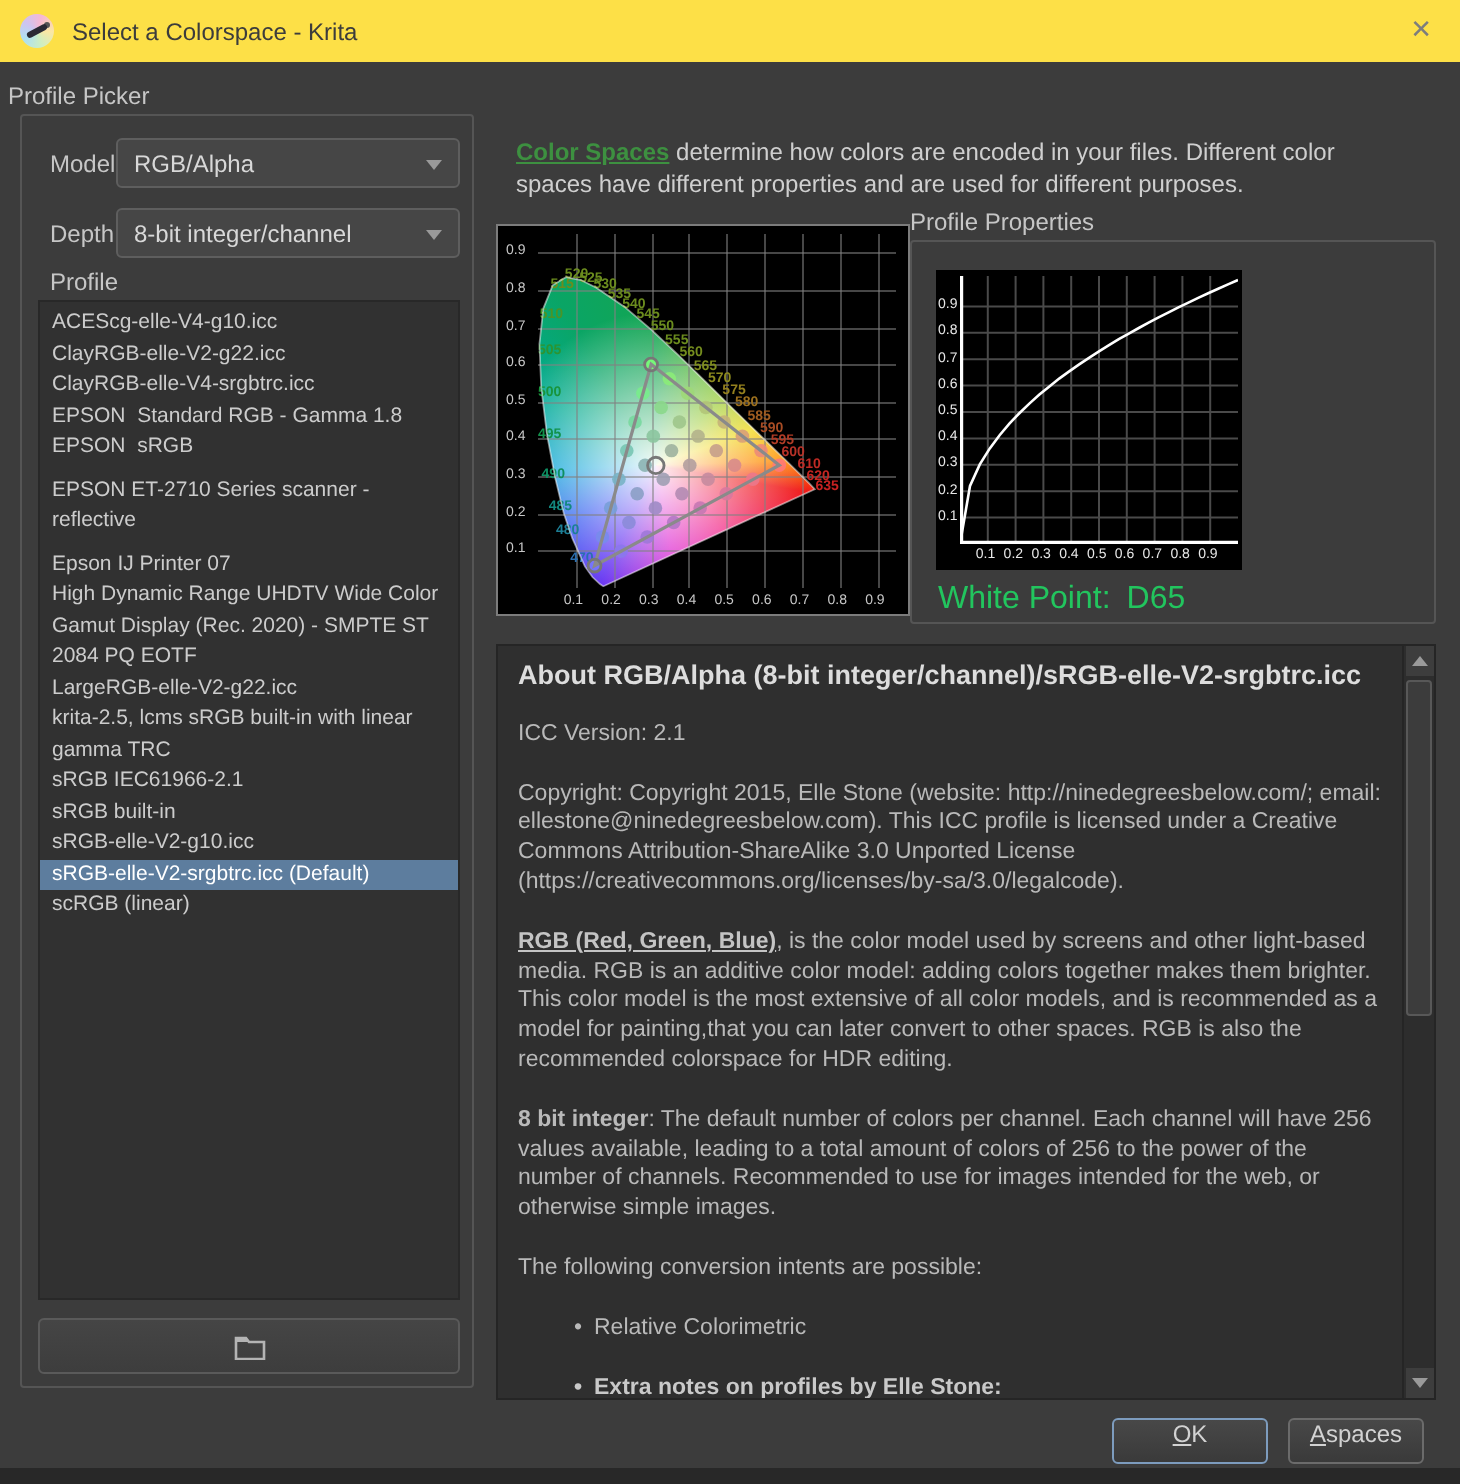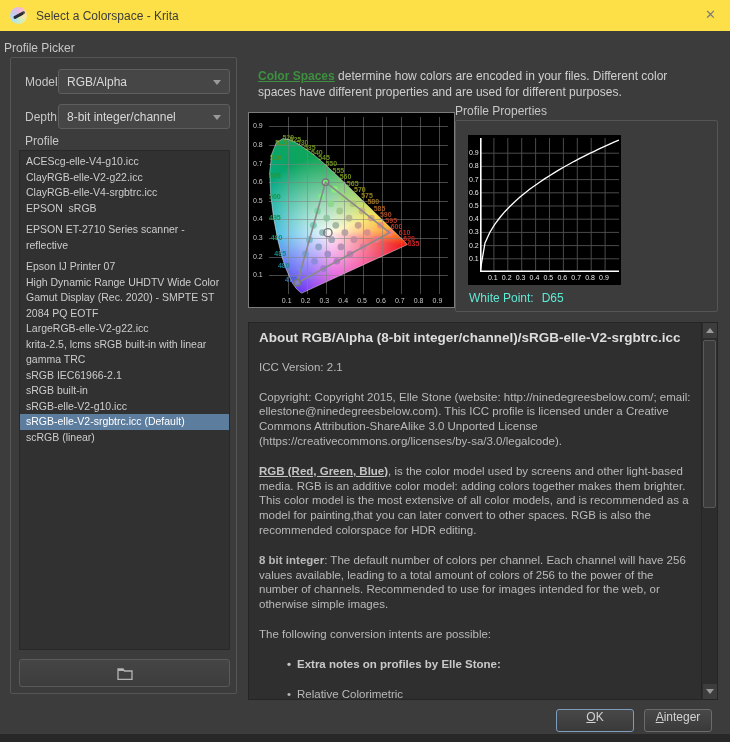--- a/index.html
+++ b/index.html
@@ -39,21 +39,21 @@
   .gridh{position:absolute;left:0;right:0;height:1px;background:rgba(130,130,130,.55);}
   .wl{position:absolute;font-size:7px;font-weight:bold;line-height:7px;}
   .chroma-svg{position:absolute;inset:0;width:100%;height:100%;}
   .ctick{position:absolute;font-size:7px;color:#c8c8c8;line-height:8px;}
   
   .lbl-pp{left:455px;top:104px;}
   .box-pp{left:455px;top:120px;width:263px;height:192px;}
   .trc-box{position:absolute;left:12px;top:14px;width:153px;height:150px;background:#000;}
   .trc-svg{position:absolute;left:12px;top:3px;width:139px;height:134px;}
   .ttick{position:absolute;font-size:7px;color:#e8e8e8;line-height:8px;}
-  .whitepoint{position:absolute;left:13px;top:170px;font-size:12px;color:#5eead4;}
+  .whitepoint{position:absolute;left:13px;top:170px;font-size:16px;color:#22c55e;}
   .whitepoint b{font-weight:normal;margin-left:8px;}
   
   .about{position:absolute;left:248px;top:322px;width:470px;height:378px;background:#2f2f2f;border:1px solid #252525;}
   .about-content{position:absolute;left:0;top:0;right:16px;bottom:0;padding:8px 8px 6px 10px;overflow:hidden;
     font-size:11.5px;line-height:14.8px;color:#b9b9b9;}
   .about-content h1{font-size:13.5px;color:#dddddd;margin:0 0 14px 0;}
   .about-content p{margin:0 0 15px 0;}
   .about-content .linkish{font-weight:bold;text-decoration:underline;color:#c4c4c4;}
   .bullet{margin:0 0 15px 38px;position:relative;}
   .bullet::before{content:"•";position:absolute;left:-10px;}
@@ -96,20 +96,21 @@
     <span class="fieldrow" style="left:14px;top:52px;">Depth</span>
     <div class="dropdown" style="left:47px;top:46px;width:172px;">
       <span>8-bit integer/channel</span>
       <span class="arrow"></span>
     </div>
     <span class="fieldrow" style="left:14px;top:76px;">Profile</span>
     <div class="list" id="profile-list">
         <div class="list-item">ACEScg-elle-V4-g10.icc</div>
         <div class="list-item">ClayRGB-elle-V2-g22.icc</div>
         <div class="list-item">ClayRGB-elle-V4-srgbtrc.icc</div>
+        <div class="list-item">EPSON  Standard RGB - Gamma 1.8</div>
         <div class="list-item">EPSON  sRGB</div>
         <div class="list-item spaced">EPSON ET-2710 Series scanner - reflective</div>
         <div class="list-item">Epson IJ Printer 07</div>
         <div class="list-item">High Dynamic Range UHDTV Wide Color Gamut Display (Rec. 2020) - SMPTE ST 2084 PQ EOTF</div>
         <div class="list-item">LargeRGB-elle-V2-g22.icc</div>
         <div class="list-item">krita-2.5, lcms sRGB built-in with linear gamma TRC</div>
         <div class="list-item">sRGB IEC61966-2.1</div>
         <div class="list-item">sRGB built-in</div>
         <div class="list-item">sRGB-elle-V2-g10.icc</div>
         <div class="list-item selected">sRGB-elle-V2-srgbtrc.icc (Default)</div>
@@ -298,32 +299,32 @@
   </div>
 
   <div class="about">
     <div class="about-content">
       <h1>About RGB/Alpha (8-bit integer/channel)/sRGB-elle-V2-srgbtrc.icc</h1>
       <p>ICC Version: 2.1</p>
       <p>Copyright: Copyright 2015, Elle Stone (website: http://ninedegreesbelow.com/; email: ellestone@ninedegreesbelow.com). This ICC profile is licensed under a Creative Commons Attribution-ShareAlike 3.0 Unported License (https://creativecommons.org/licenses/by-sa/3.0/legalcode).</p>
       <p><span class="linkish">RGB (Red, Green, Blue)</span><span>, is the color model used by screens and other light-based media. RGB is an additive color model: adding colors together makes them brighter. This color model is the most extensive of all color models, and is recommended as a model for painting,that you can later convert to other spaces. RGB is also the recommended colorspace for HDR editing.</span></p>
       <p><b>8 bit integer</b><span>: The default number of colors per channel. Each channel will have 256 values available, leading to a total amount of colors of 256 to the power of the number of channels. Recommended to use for images intended for the web, or otherwise simple images.</span></p>
       <p>The following conversion intents are possible:</p>
+      <div class="bullet">Relative Colorimetric</div>
       <div class="bullet bold">Extra notes on profiles by Elle Stone:</div>
-      <div class="bullet">Relative Colorimetric</div>
 
     </div>
     <div class="vscroll">
       <div class="varrow up"></div>
       <div class="vthumb"></div>
       <div class="varrow down"></div>
     </div>
   </div>
 
   <div class="btn btn-ok">
       <span><span class="u">O</span><span>K</span></span>
     </div>
   <div class="btn btn-cancel">
-      <span><span class="u">A</span><span>integer</span></span>
+      <span><span class="u">A</span><span>spaces</span></span>
     </div>
 
   <div class="bottom-strip"></div>
 </div>
 
 </body></html>

